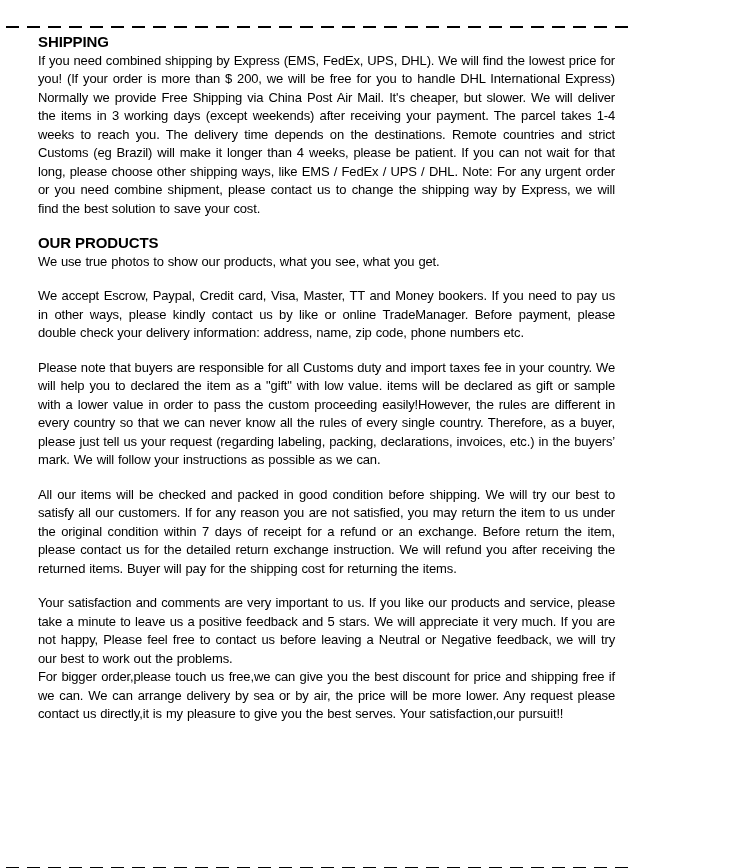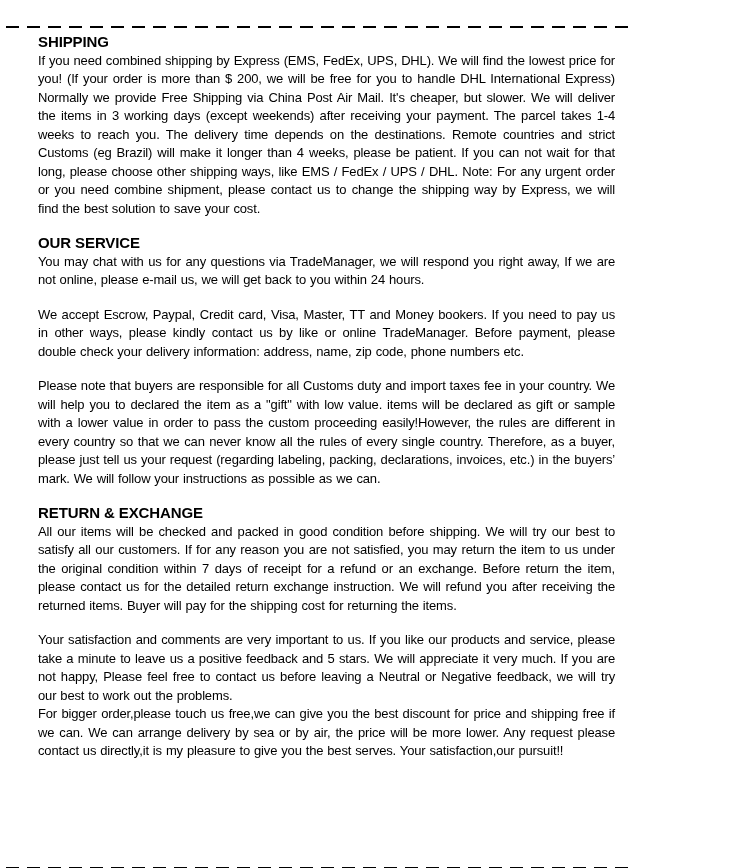--- a/index.html
+++ b/index.html
@@ -72,37 +72,34 @@
   <div class="dash-rule dash-top"></div>
 
   <div class="content">
 
     <section class="sec">
       <h2>SHIPPING</h2>
       <p>If you need combined shipping by Express (EMS, FedEx, UPS, DHL). We will find the lowest price for you! (If your order is more than $ 200, we will be free for you to handle DHL International Express) Normally we provide Free Shipping via China Post Air Mail. It's cheaper, but slower. We will deliver the items in 3 working days (except weekends) after receiving your payment. The parcel takes 1-4 weeks to reach you. The delivery time depends on the destinations. Remote countries and strict Customs (eg Brazil) will make it longer than 4 weeks, please be patient. If you can not wait for that long, please choose other shipping ways, like EMS / FedEx / UPS / DHL. Note: For any urgent order or you need combine shipment, please contact us to change the shipping way by Express, we will find the best solution to save your cost.</p>
     </section>
 
     <section class="sec">
+      <h2>OUR PRODUCTS</h2>
+      <p>We use true photos to show our products, what you see, what you get.</p>
     </section>
 
-    <section class="sec">
-      <h2>OUR SERVICE</h2>
-      <p>You may chat with us for any questions via TradeManager, we will respond you right away, If we are not online, please e-mail us, we will get back to you within 24 hours.</p>
-    </section>
 
     <section class="sec">
       <p>We accept Escrow, Paypal, Credit card, Visa, Master, TT and Money bookers. If you need to pay us in other ways, please kindly contact us by like or online TradeManager. Before payment, please double check your delivery information: address, name, zip code, phone numbers etc.</p>
     </section>
 
     <section class="sec">
       <p>Please note that buyers are responsible for all Customs duty and import taxes fee in your country. We will help you to declared the item as a "gift" with low value. items will be declared as gift or sample with a lower value in order to pass the custom proceeding easily!However, the rules are different in every country so that we can never know all the rules of every single country. Therefore, as  a buyer, please just tell us your request (regarding labeling, packing, declarations, invoices, etc.) in the buyers’ mark. We will follow your instructions as possible as we can.</p>
     </section>
 
     <section class="sec">
-      <h2>RETURN &amp; EXCHANGE</h2>
       <p>All our items will be checked and packed in good condition before shipping. We will try our best to satisfy all our customers. If for any reason you are not satisfied, you may return the item to us under the original condition within 7 days of receipt for a refund or an exchange. Before return the item, please contact us for the detailed return exchange instruction. We will refund you after receiving the returned items. Buyer will pay for the shipping cost for returning the items.</p>
     </section>
 
     <section class="sec">
       <p>Your satisfaction and comments are very important to us. If you like our products and service, please take a minute to leave us a positive feedback and 5 stars. We will appreciate it very much. If you are not happy, Please feel free to contact us before leaving a Neutral or Negative feedback, we will try our best to work out the problems.</p>
       <p>For bigger order,please touch us free,we can give you the best discount for price and shipping free if we can. We can arrange delivery by sea or by air, the price will be more lower. Any request please contact us directly,it is my pleasure to give you the best serves. Your satisfaction,our pursuit!!</p>
     </section>
 
   </div>
 

